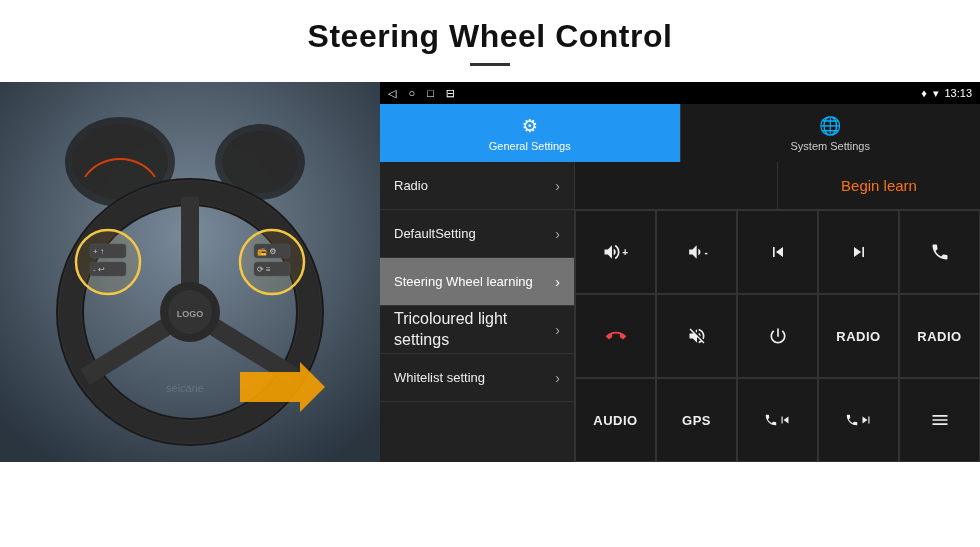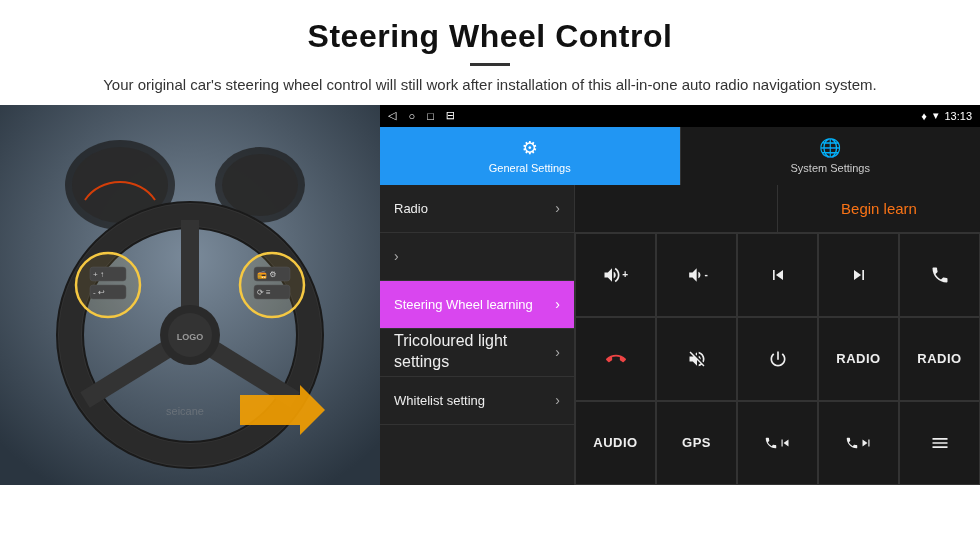--- a/index.html
+++ b/index.html
@@ -133,21 +133,21 @@
       align-items: center;
       justify-content: space-between;
       padding: 0 14px;
       height: 48px;
       color: #eee;
       font-size: 13px;
       border-bottom: 1px solid #333;
       cursor: pointer;
     }
     .menu-item.active {
-      background: #d946ef;
+      background: #737373;
       color: #fff;
     }
     .menu-item-text {
       flex: 1;
       text-align: left;
     }
     .chevron {
       color: #aaa;
       font-size: 14px;
     }
@@ -213,21 +213,20 @@
       font-weight: bold;
       letter-spacing: 0.5px;
     }
   </style>
 </head>
 <body>
 
 <div class="header">
   <h1>Steering Wheel Control</h1>
   <div class="header-divider"></div>
-  <p>Your original car's steering wheel control will still work after installation of this all-in-one auto radio navigation system.</p>
 </div>
 
 <div class="main-content">
 
   <div class="car-image">
     <svg width="380" height="380" viewBox="0 0 380 380">
 
       <defs>
         <radialGradient id="bgGrad" cx="50%" cy="40%" r="70%">
           <stop offset="0%" stop-color="#7a8a9a"></stop>
@@ -309,20 +308,21 @@
     </div>
 
     <div class="content-area">
 
       <div class="menu-panel">
         <div class="menu-item">
           <span class="menu-item-text">Radio</span>
           <span class="chevron">›</span>
         </div>
         <div class="menu-item">
+          <span class="menu-item-text">DefaultSetting</span>
           <span class="chevron">›</span>
         </div>
         <div class="menu-item active">
           <span class="menu-item-text">Steering Wheel learning</span>
           <span class="chevron">›</span>
         </div>
         <div class="menu-item">
           <span class="menu-item-text" style="font-size:16px; line-height:1.3;">Tricoloured light settings</span>
           <span class="chevron">›</span>
         </div>

